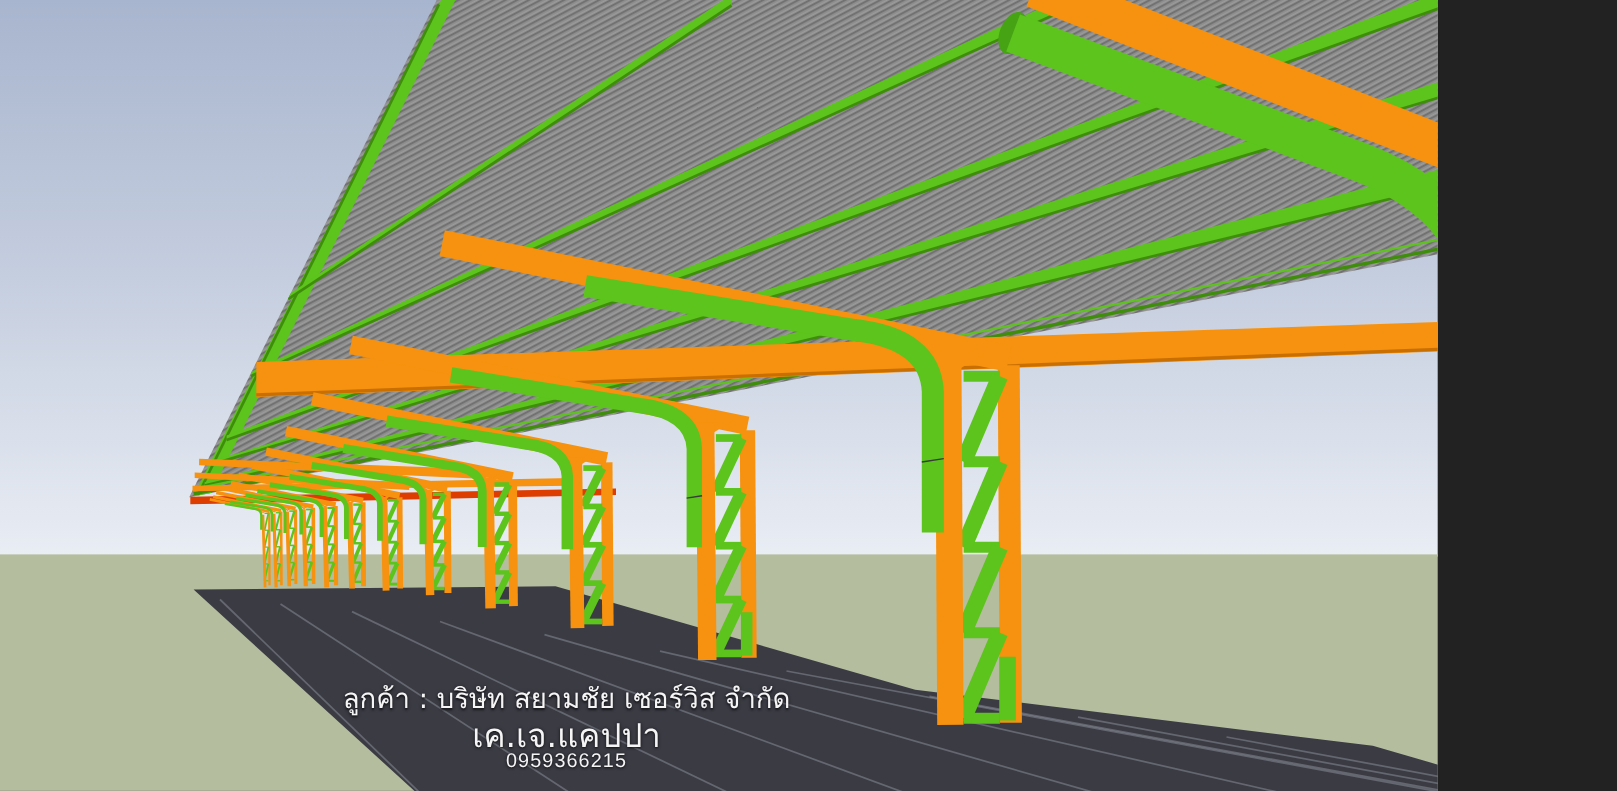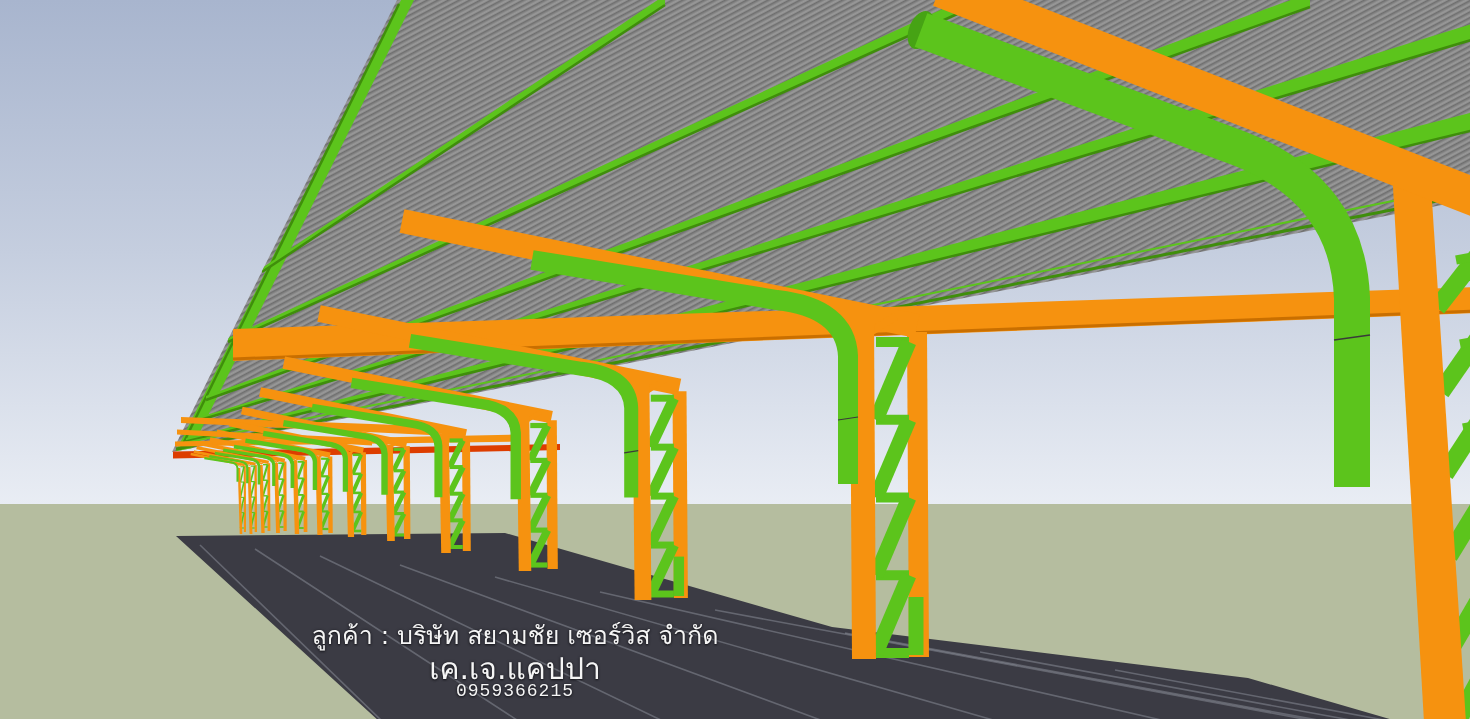--- a/index.html
+++ b/index.html
@@ -1,26 +1,26 @@
 <!DOCTYPE html>
 <html style="--orange: #F6920F; --orange-dark: #C96F00; --green: #5CC41C; --green-dark: #3F8E0B; --roof-gray: #8C8C8C; --roof-ridge: #6F6F6F; --roof-ridge-light: #9B9B9B; --sky-top: #A8B5CE; --sky-mid: #C5CEDF; --sky-bottom: #E9EDF4; --ground: #B5BD9F; --shadow: #3B3B44; --shadow-seam: #5E5E68; --red-accent: #DD3D00; --text: #F5F5F5;"><head>
 <meta charset="utf-8">
 <style>
   html,body{margin:0;padding:0;background:#222;}
-  .stage{position:relative;width:1470px;height:719px;overflow:hidden;
+  .stage{position:relative;width:1307px;height:719px;overflow:hidden;
          font-family:"DejaVu Sans","Liberation Sans",sans-serif;}
   .stage svg{position:absolute;left:0;top:0;display:block;}
   .annotation{position:absolute;left:0;width:1030px;text-align:center;
               color:var(--text,#F5F5F5);
               text-shadow:0 1px 2px rgba(15,15,20,.85),0 0 3px rgba(15,15,20,.5);
               pointer-events:none;}
   .annotation-line1{top:615px;font-size:25px;}
   .annotation-line2{top:645px;font-size:30px;}
   .annotation-line3{top:681px;font-size:18px;letter-spacing:1px;
-                    font-family:Liberation Mono, monospace;}
+                    font-family:Liberation Sans, sans-serif;}
 </style>
 </head>
 <body>
 
 <div class="stage">
 <svg width="1470" height="719" viewBox="0 0 1470 719">
   <defs>
     <linearGradient id="skyGrad" x1="0" y1="0" x2="0" y2="1">
       <stop offset="0" stop-color="#A8B5CE"></stop>
       <stop offset="0.5" stop-color="#C5CEDF"></stop>

